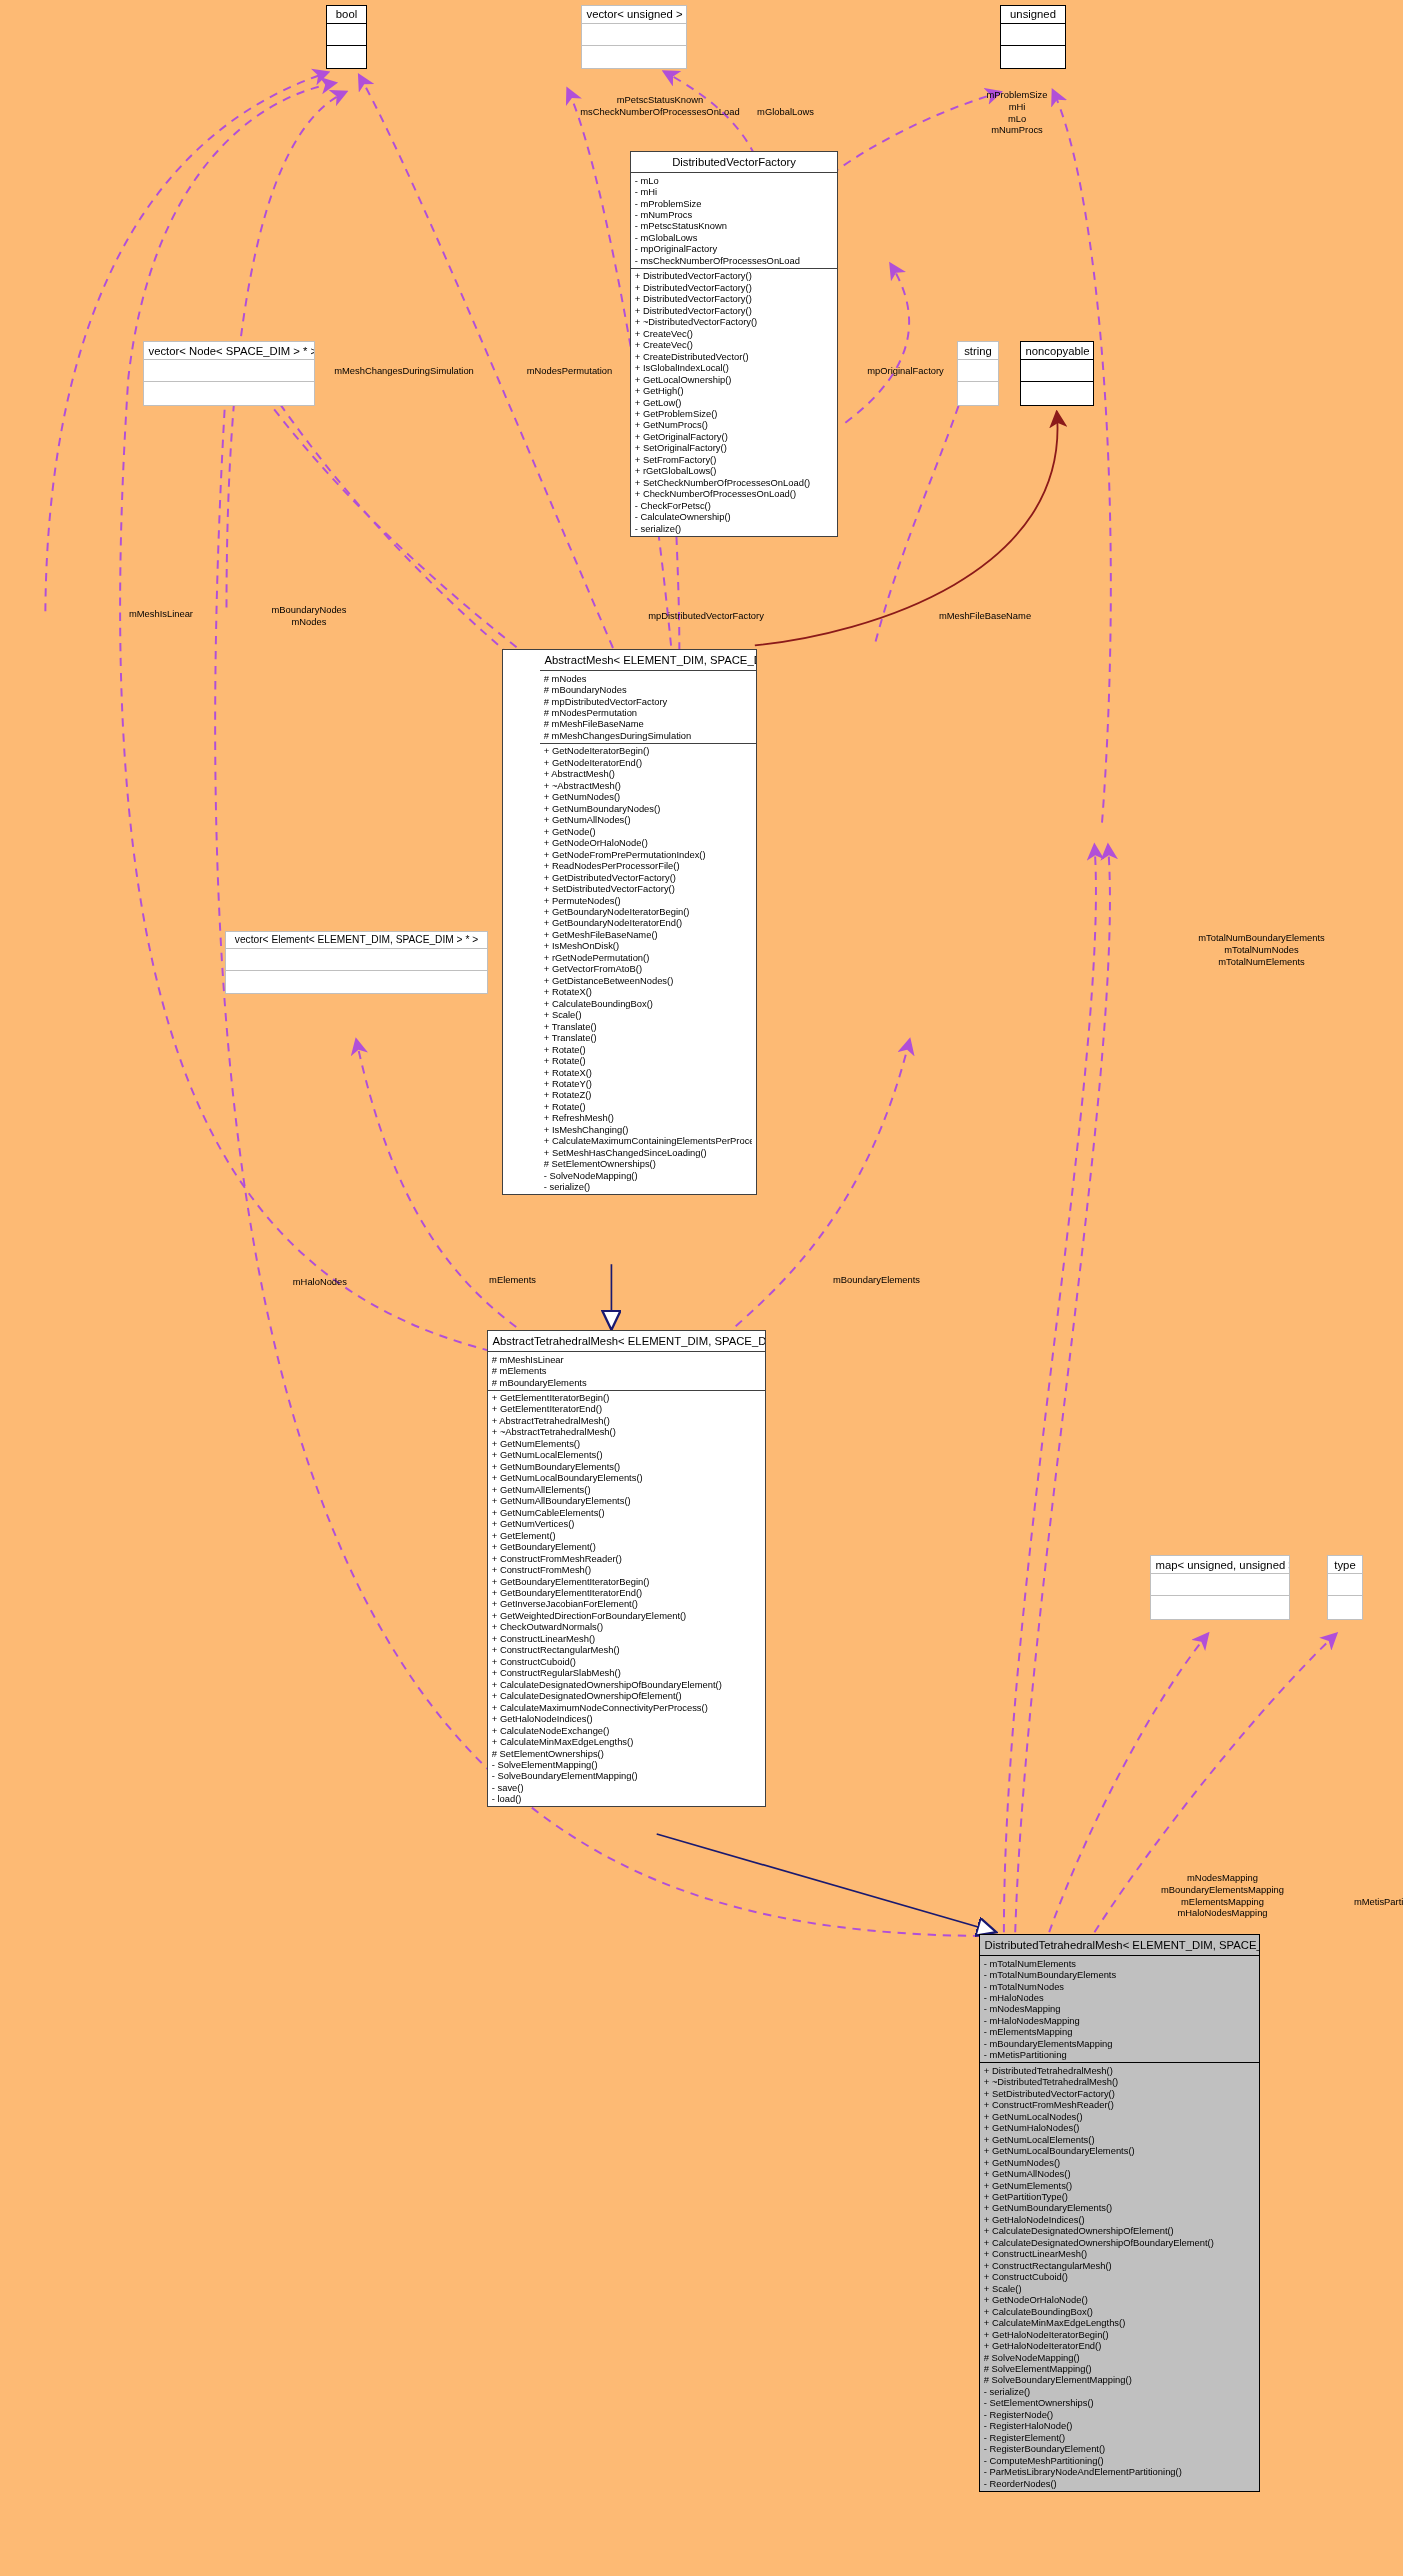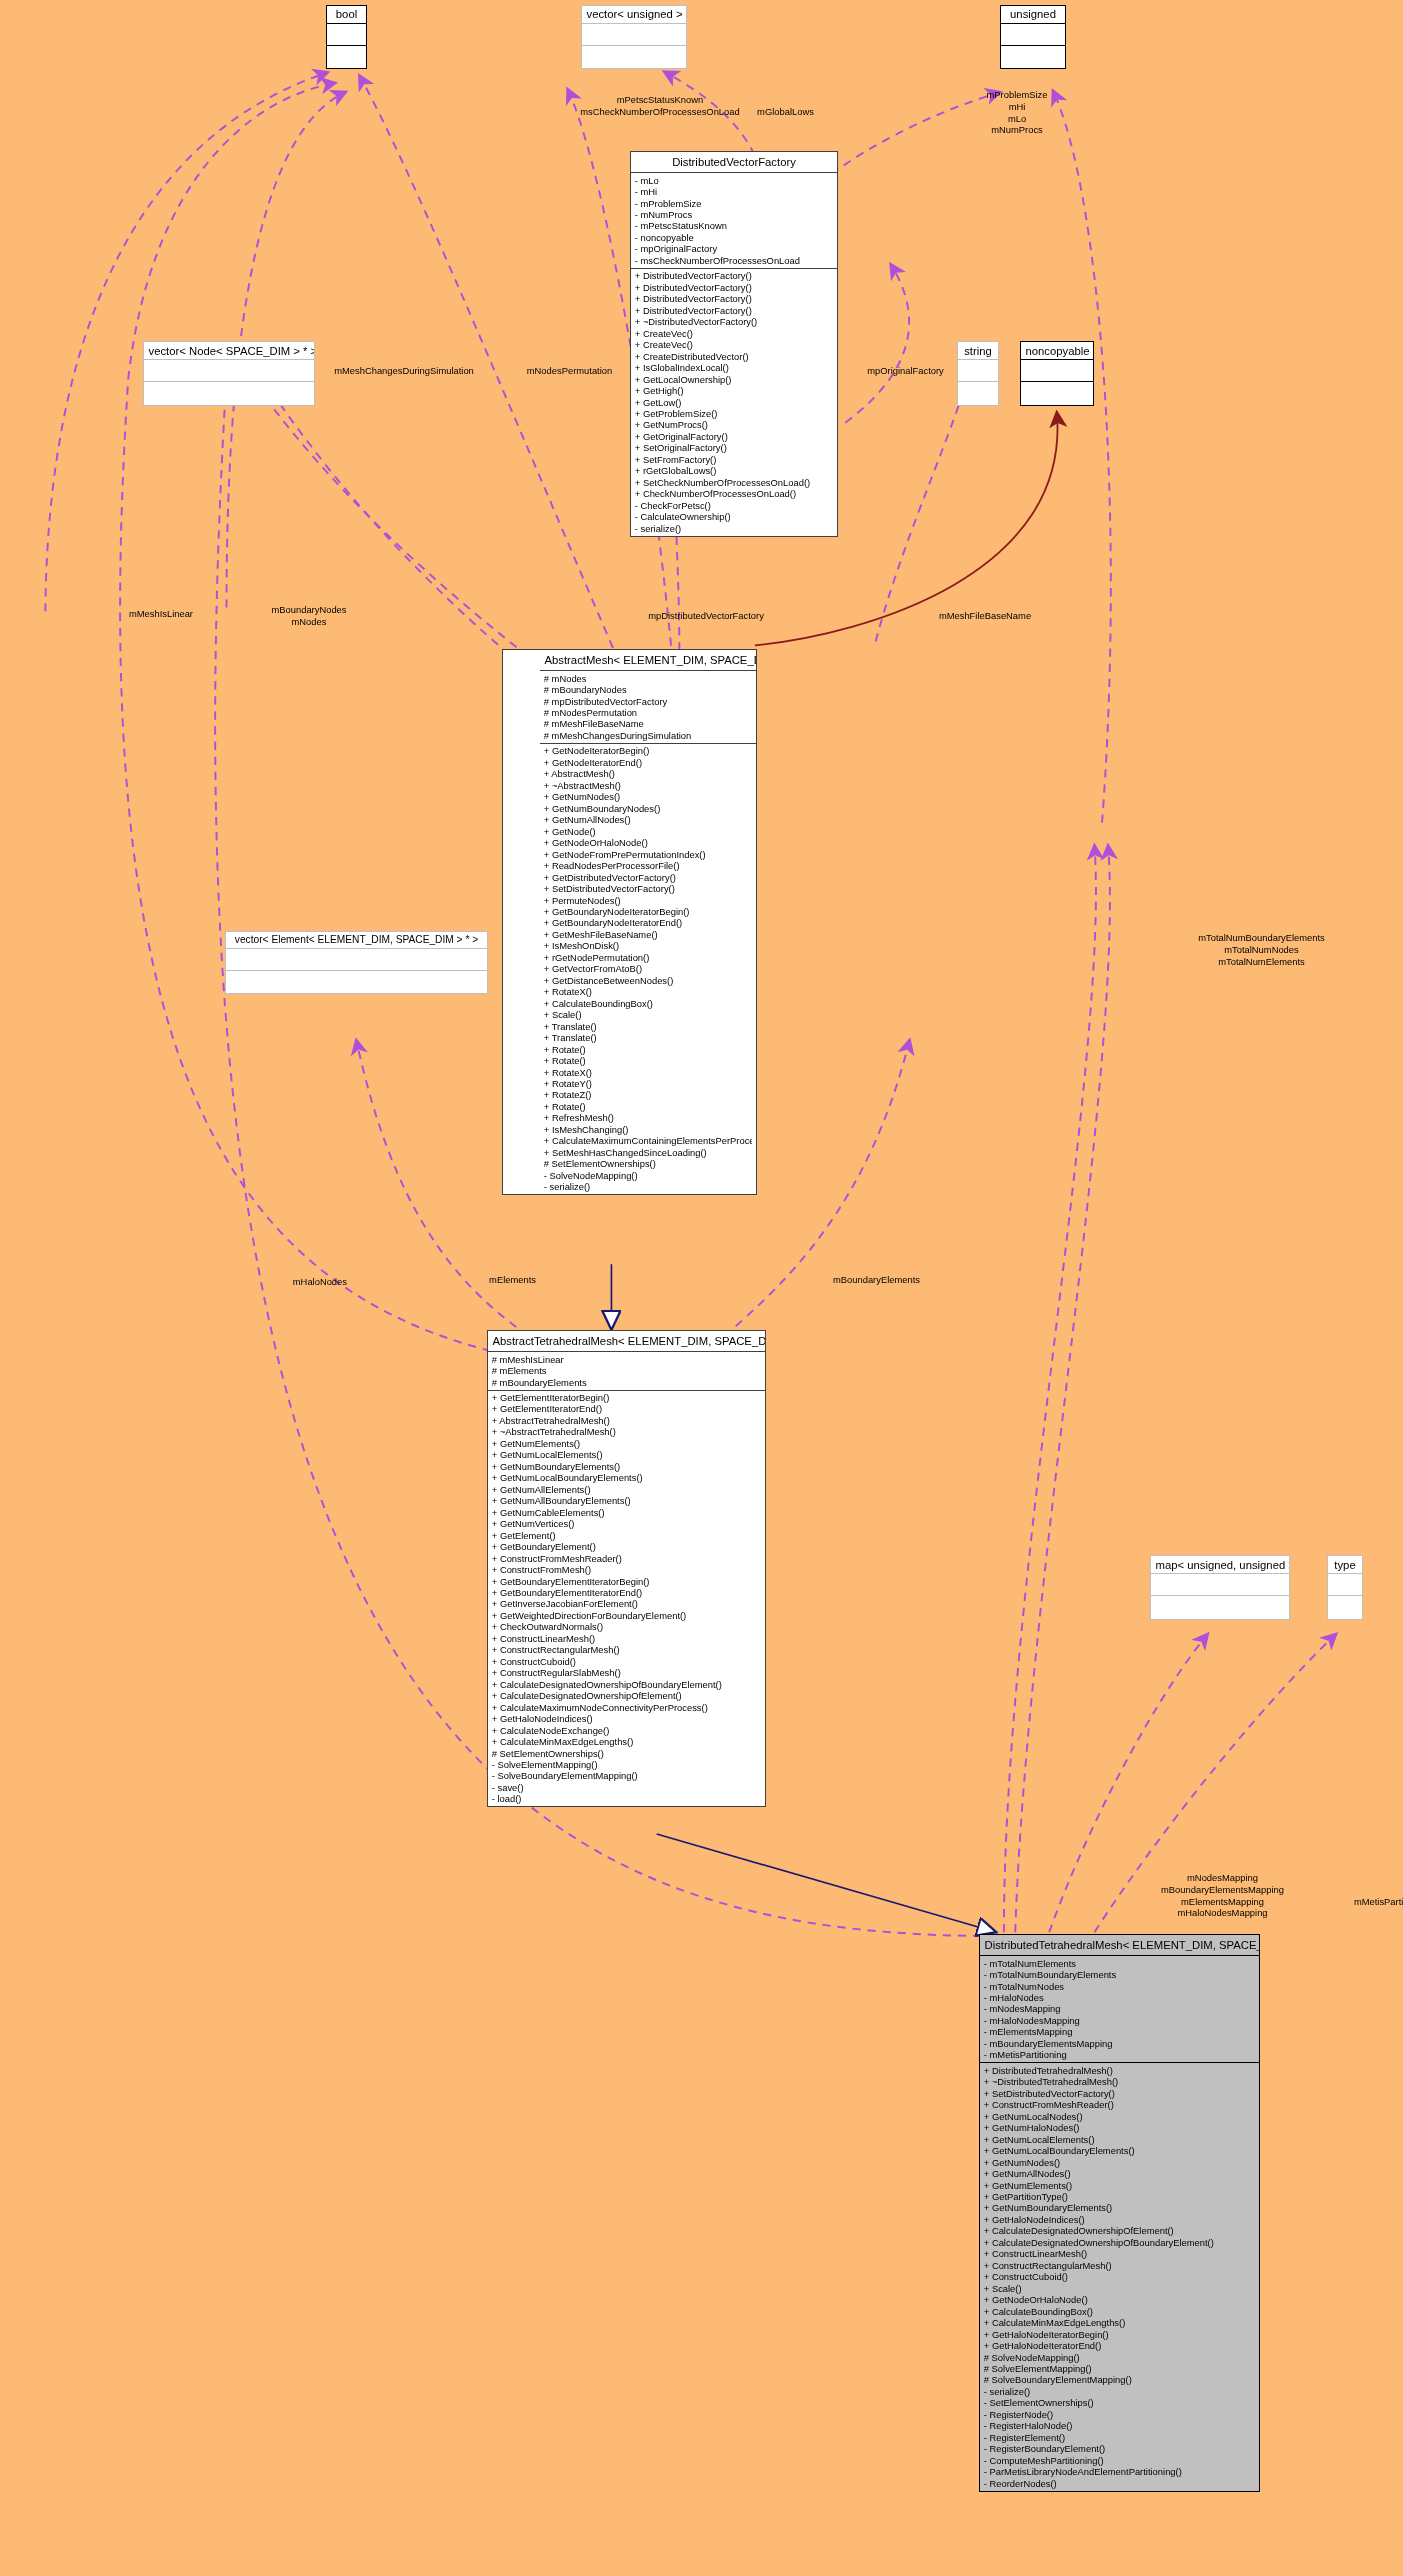--- a/index.html
+++ b/index.html
@@ -165,21 +165,21 @@
   </div>
 
   <div class="node full" style="left:630px;top:151px;width:208px;">
     <div class="title">DistributedVectorFactory</div>
     <div class="compartment attrs">
         <div>- mLo</div>
         <div>- mHi</div>
         <div>- mProblemSize</div>
         <div>- mNumProcs</div>
         <div>- mPetscStatusKnown</div>
-        <div>- noncopyable</div>
+        <div>- mGlobalLows</div>
         <div>- mpOriginalFactory</div>
         <div>- msCheckNumberOfProcessesOnLoad</div>
       </div>
     <div class="compartment ops">
         <div>+ DistributedVectorFactory()</div>
         <div>+ DistributedVectorFactory()</div>
         <div>+ DistributedVectorFactory()</div>
         <div>+ DistributedVectorFactory()</div>
         <div>+ ~DistributedVectorFactory()</div>
         <div>+ CreateVec()</div>

